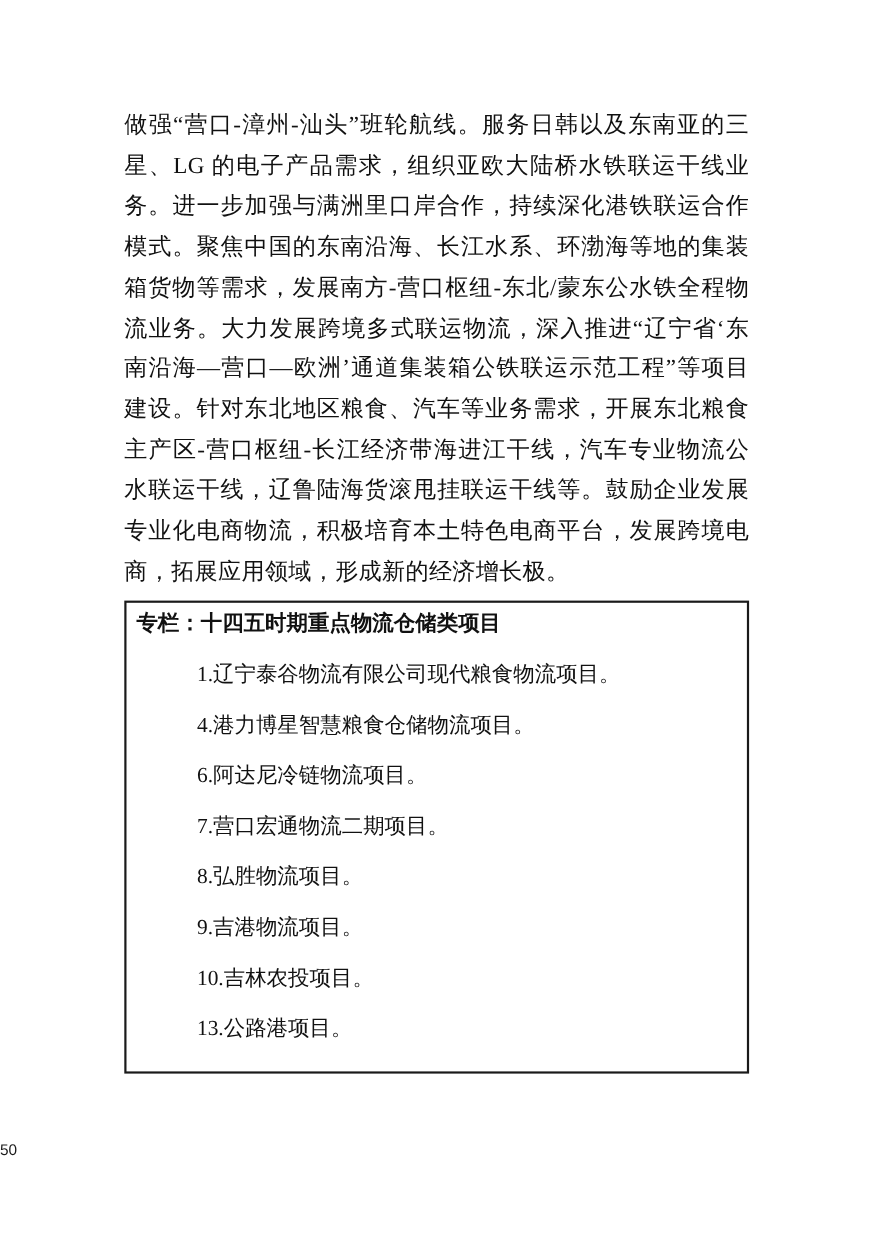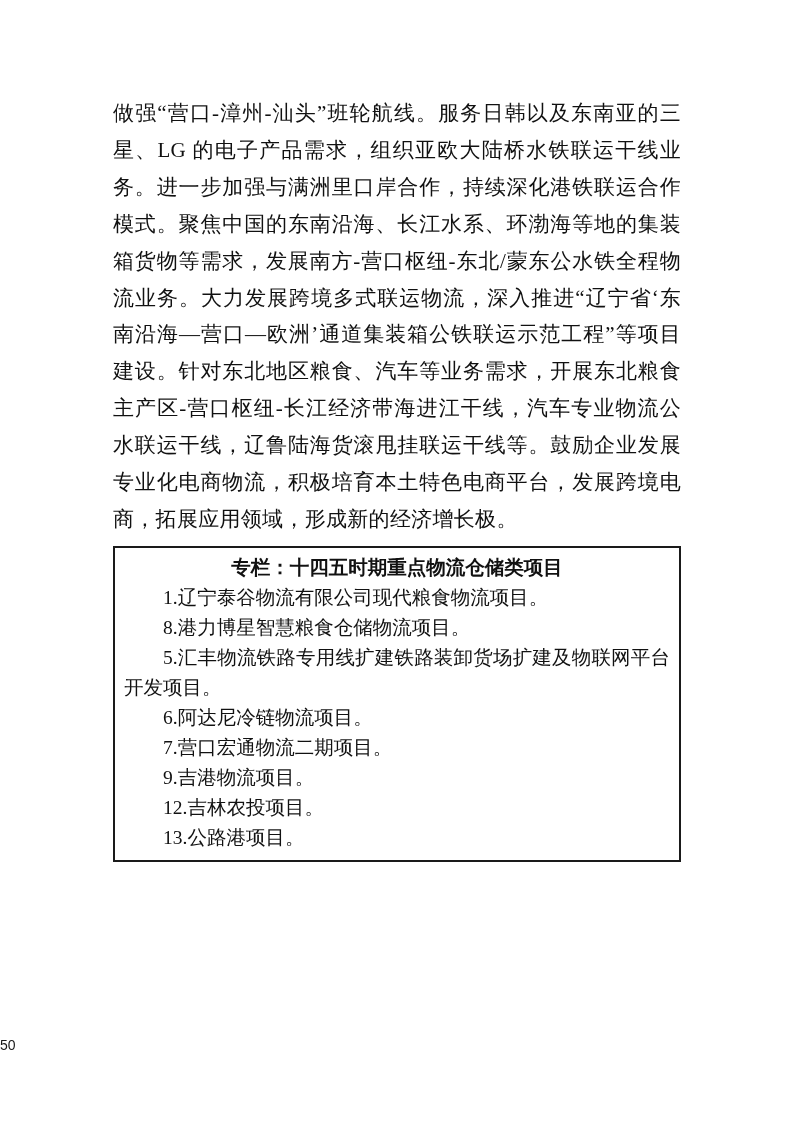--- a/index.html
+++ b/index.html
@@ -34,31 +34,30 @@
   }
   .callout-box {
     margin-top: 8px;
     border: 2px solid #1a1a1a;
     padding: 5px 9px 7px 9px;
     box-sizing: border-box;
   }
   .callout-title {
     font-size: 19.5px;
     font-weight: bold;
-    text-align: center;
     line-height: 30px;
     margin: 0;
   }
   .callout-item {
     font-size: 19.5px;
     line-height: 30px;
     text-align: justify;
     text-justify: inter-ideograph;
     text-indent: 2em;
-    margin: 0;
+    margin: 16px;
   }
   .page-number {
     position: absolute;
     left: 0;
     top: 1037px;
     width: 100%;
     text-align: left;
     font-family: "Liberation Sans", "DejaVu Sans", sans-serif;
     font-size: 14px;
     color: #1a1a1a;
@@ -68,25 +67,25 @@
 <body>
 
 <div class="page">
   <div class="content">
 
     <p class="body-paragraph">做强“营口-漳州-汕头”班轮航线。服务日韩以及东南亚的三星、LG 的电子产品需求，组织亚欧大陆桥水铁联运干线业务。进一步加强与满洲里口岸合作，持续深化港铁联运合作模式。聚焦中国的东南沿海、长江水系、环渤海等地的集装箱货物等需求，发展南方-营口枢纽-东北/蒙东公水铁全程物流业务。大力发展跨境多式联运物流，深入推进“辽宁省‘东南沿海—营口—欧洲’通道集装箱公铁联运示范工程”等项目建设。针对东北地区粮食、汽车等业务需求，开展东北粮食主产区-营口枢纽-长江经济带海进江干线，汽车专业物流公水联运干线，辽鲁陆海货滚甩挂联运干线等。鼓励企业发展专业化电商物流，积极培育本土特色电商平台，发展跨境电商，拓展应用领域，形成新的经济增长极。</p>
 
     <div class="callout-box">
       <p class="callout-title">专栏：十四五时期重点物流仓储类项目</p>
       <p class="callout-item">1.辽宁泰谷物流有限公司现代粮食物流项目。</p>
-      <p class="callout-item">8.港力博星智慧粮食仓储物流项目。</p>
-      <p class="callout-item">5.汇丰物流铁路专用线扩建铁路装卸货场扩建及物联网平台开发项目。</p>
+      <p class="callout-item">4.港力博星智慧粮食仓储物流项目。</p>
       <p class="callout-item">6.阿达尼冷链物流项目。</p>
       <p class="callout-item">7.营口宏通物流二期项目。</p>
+      <p class="callout-item">8.弘胜物流项目。</p>
       <p class="callout-item">9.吉港物流项目。</p>
-      <p class="callout-item">12.吉林农投项目。</p>
+      <p class="callout-item">10.吉林农投项目。</p>
       <p class="callout-item">13.公路港项目。</p>
     </div>
 
   </div>
 
   <div class="page-number">50</div>
 </div>
 
 </body></html>

